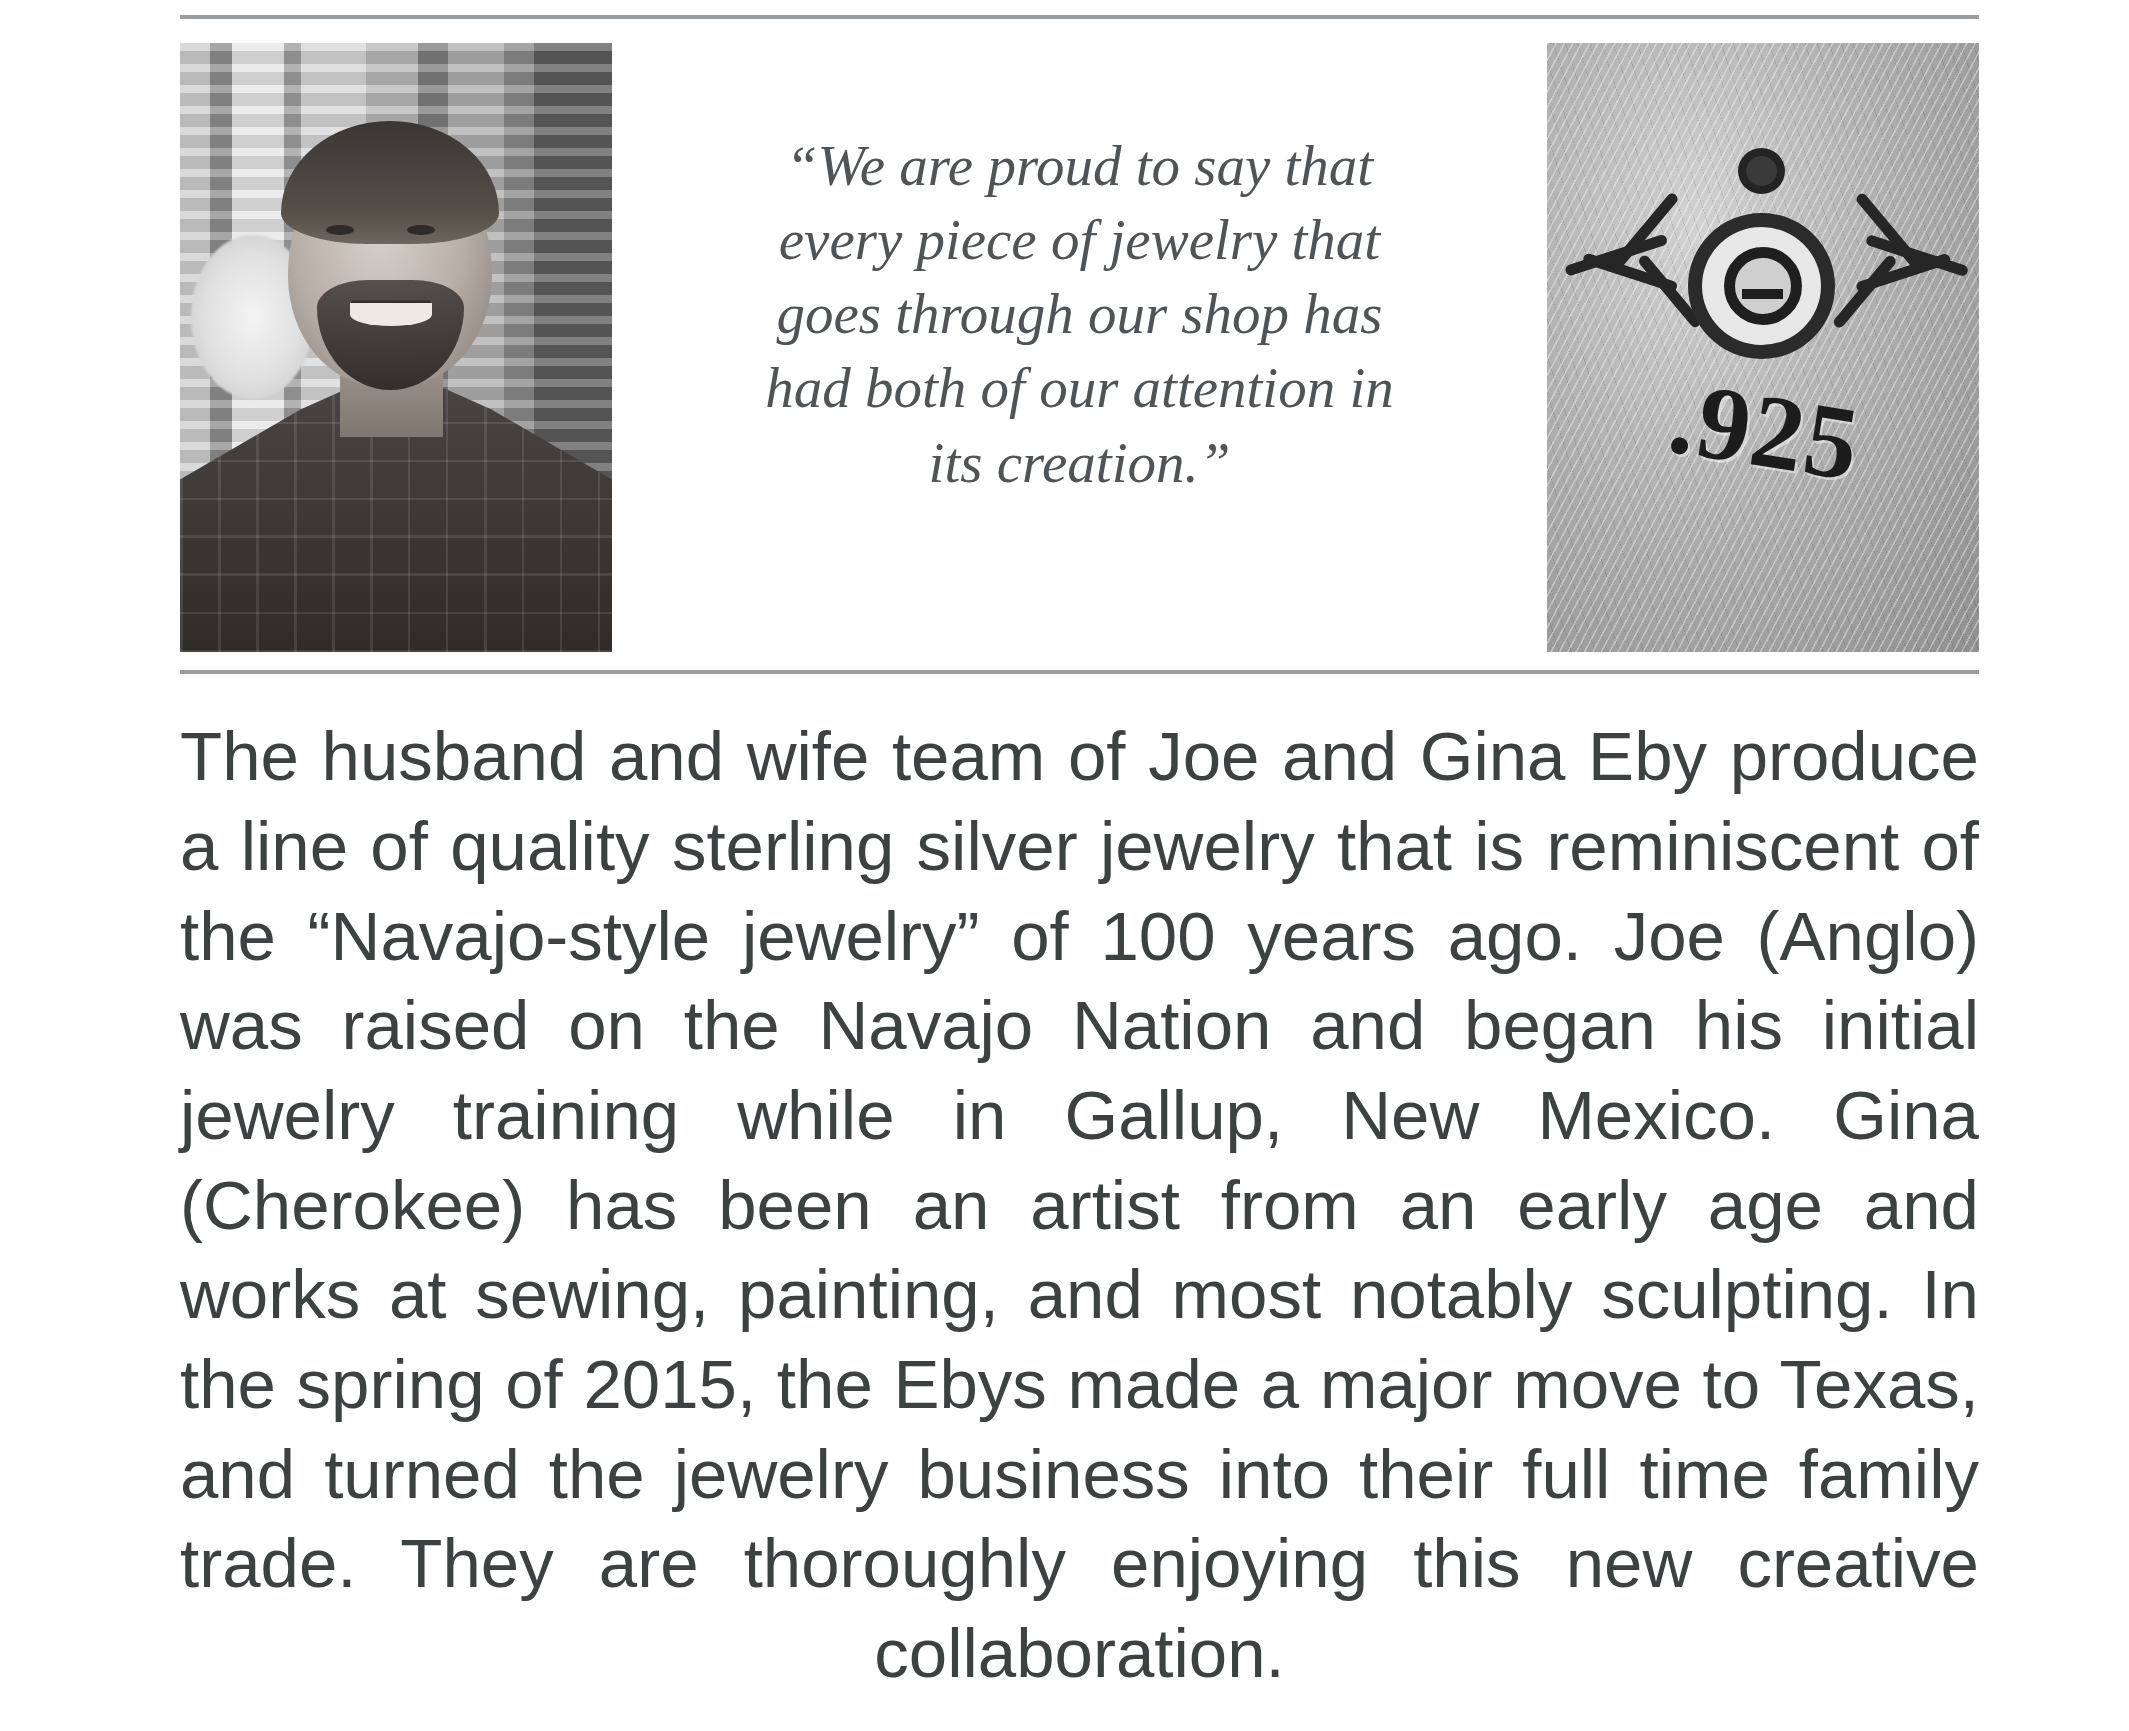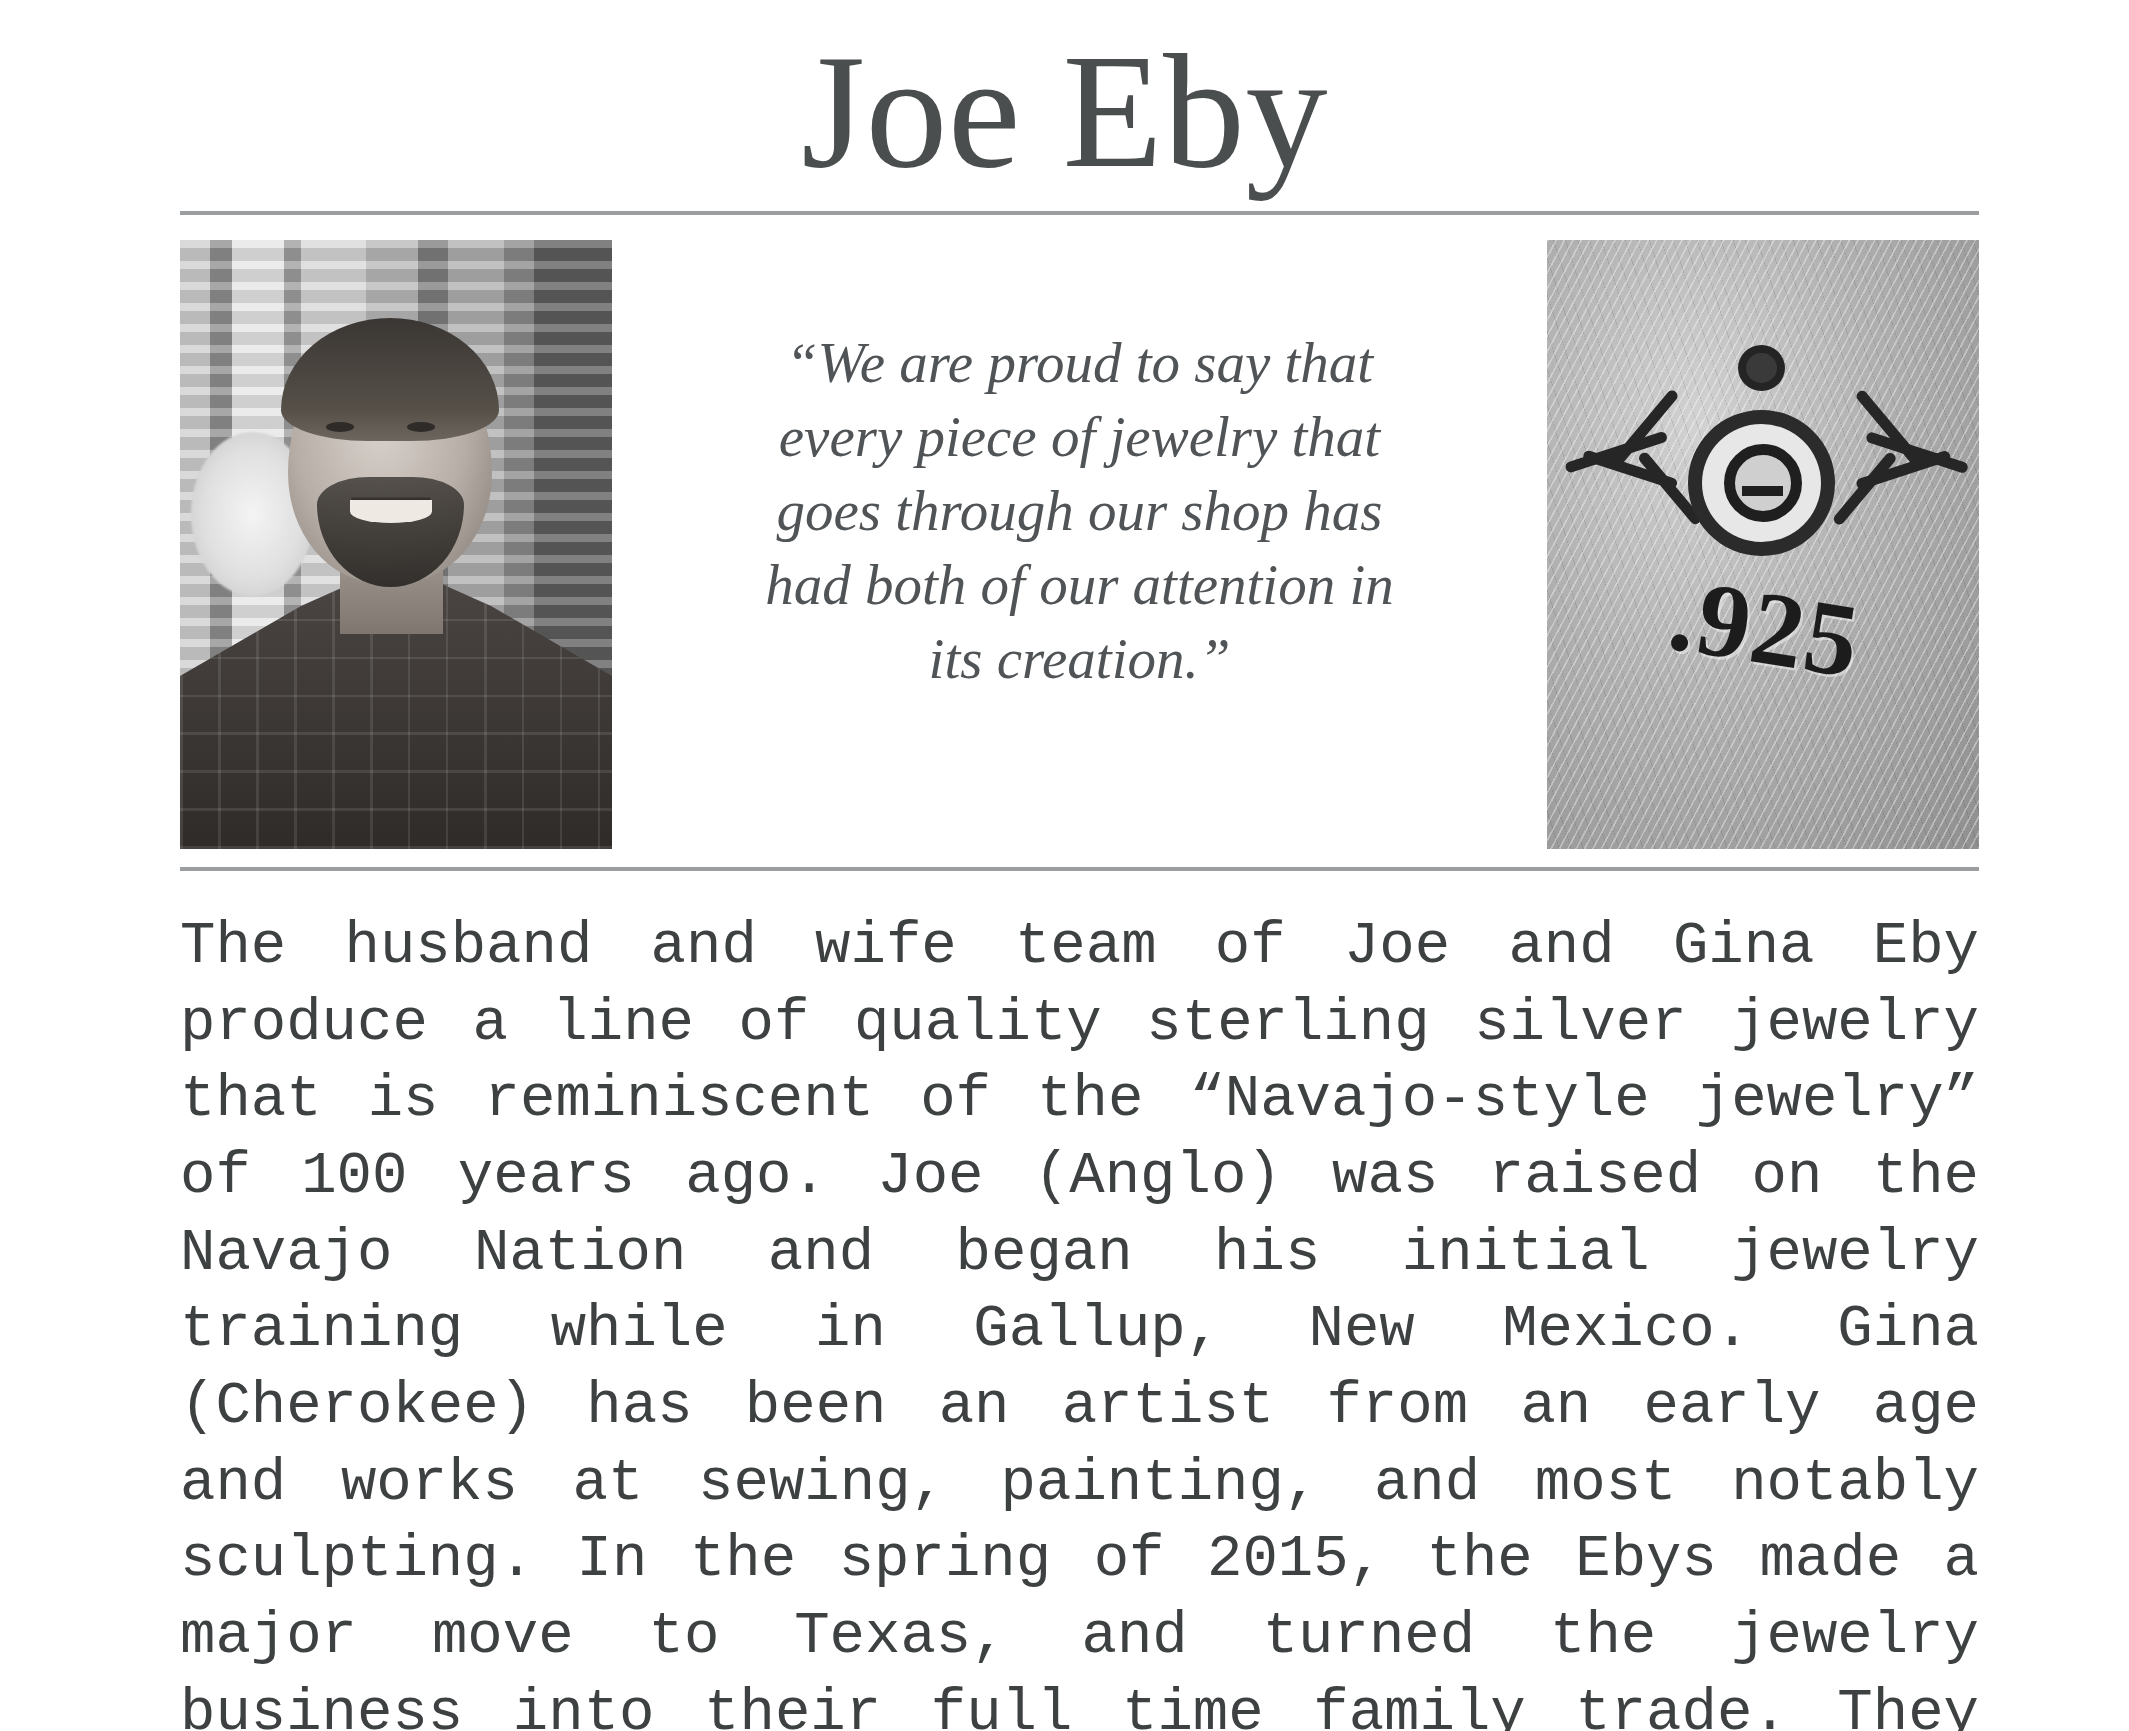--- a/index.html
+++ b/index.html
@@ -230,35 +230,34 @@
     color: #1c1c1c;
     transform: rotate(9deg);
     letter-spacing: 1.6px;
     text-shadow: 2.5px 2.5px 0 rgba(255,255,255,0.45);
   }
 
   
   .body-text {
     width: 1799px;
     margin: 38px auto 0 auto;
-    font-family: Liberation Mono, monospace;
-    font-size: 59px;
+    font-family: Liberation Sans, sans-serif;
+    font-size: 69px;
     line-height: 1.30;
     color: #3e4142;
     text-align: justify;
     text-align-last: center;
     hyphens: none;
   }
 </style>
 </head>
 <body>
 
 <div class="page">
 
-  <h1 class="title">Joe Eby</h1>
 
   <div class="rule rule-top"></div>
 
   <div class="feature">
 
     <div class="portrait">
       <div class="bg"></div>
       <div class="blinds"></div>
       <div class="oval"></div>
       <div class="shirt"></div>

